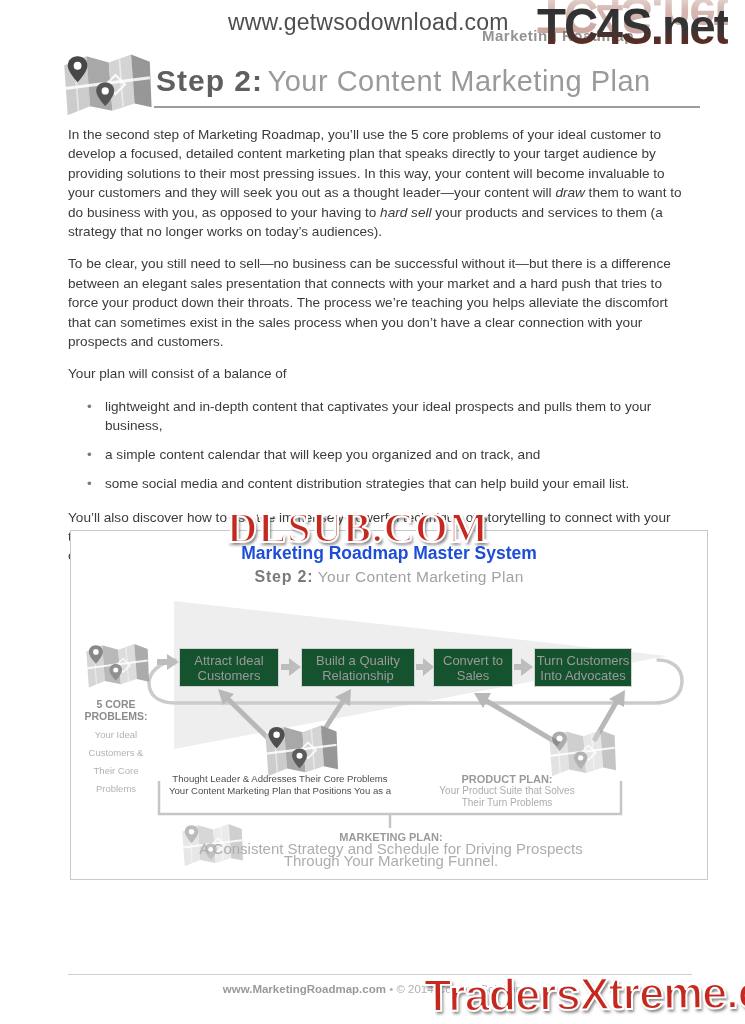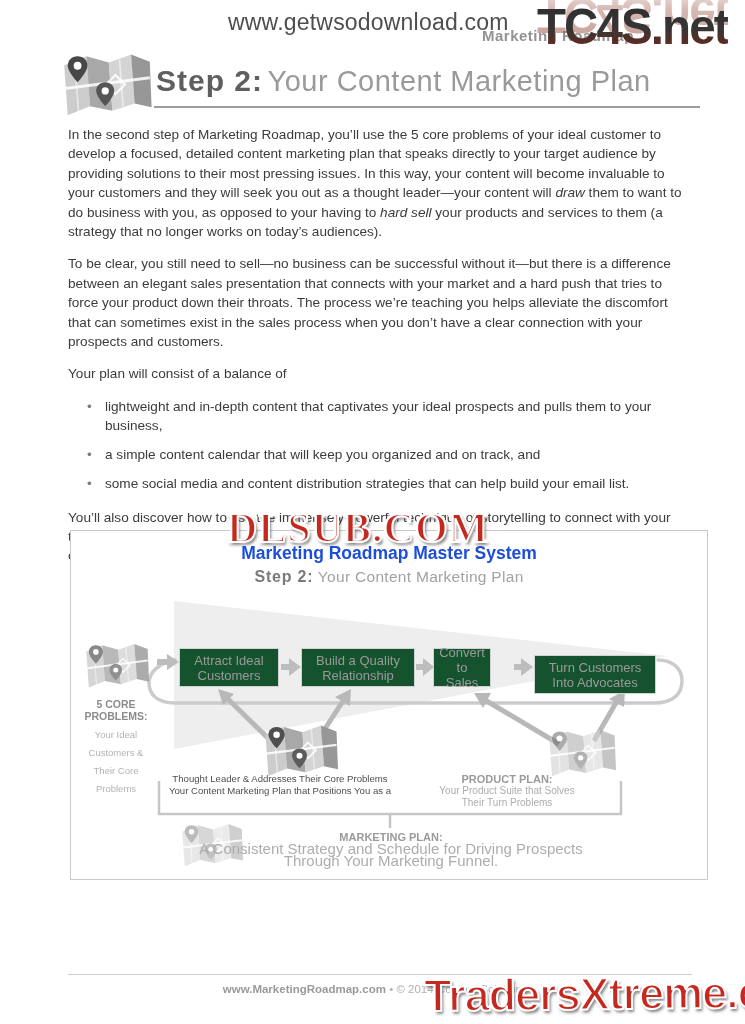--- a/index.html
+++ b/index.html
@@ -202,25 +202,25 @@
     </svg>
 
     <div class="fbox" style="left:108px;top:117px;width:100px">
       <div>Attract Ideal</div>
       <div>Customers</div>
     </div>
     <div class="fbox" style="left:230px;top:117px;width:114px">
       <div>Build a Quality</div>
       <div>Relationship</div>
     </div>
-    <div class="fbox" style="left:362px;top:117px;width:58px">
+    <div class="fbox" style="left:362px;top:117px;width:80px">
       <div>Convert to</div>
       <div>Sales</div>
     </div>
-    <div class="fbox" style="left:463px;top:124px;width:122px">
+    <div class="fbox" style="left:463px;top:117px;width:98px">
       <div>Turn Customers</div>
       <div>Into Advocates</div>
     </div>
 
     <div class="lbl-block five-core">
       <div class="h">5 CORE</div>
       <div class="h">PROBLEMS:</div>
       <div class="s">Your Ideal</div>
       <div class="s">Customers &amp;</div>
       <div class="s">Their Core</div>

